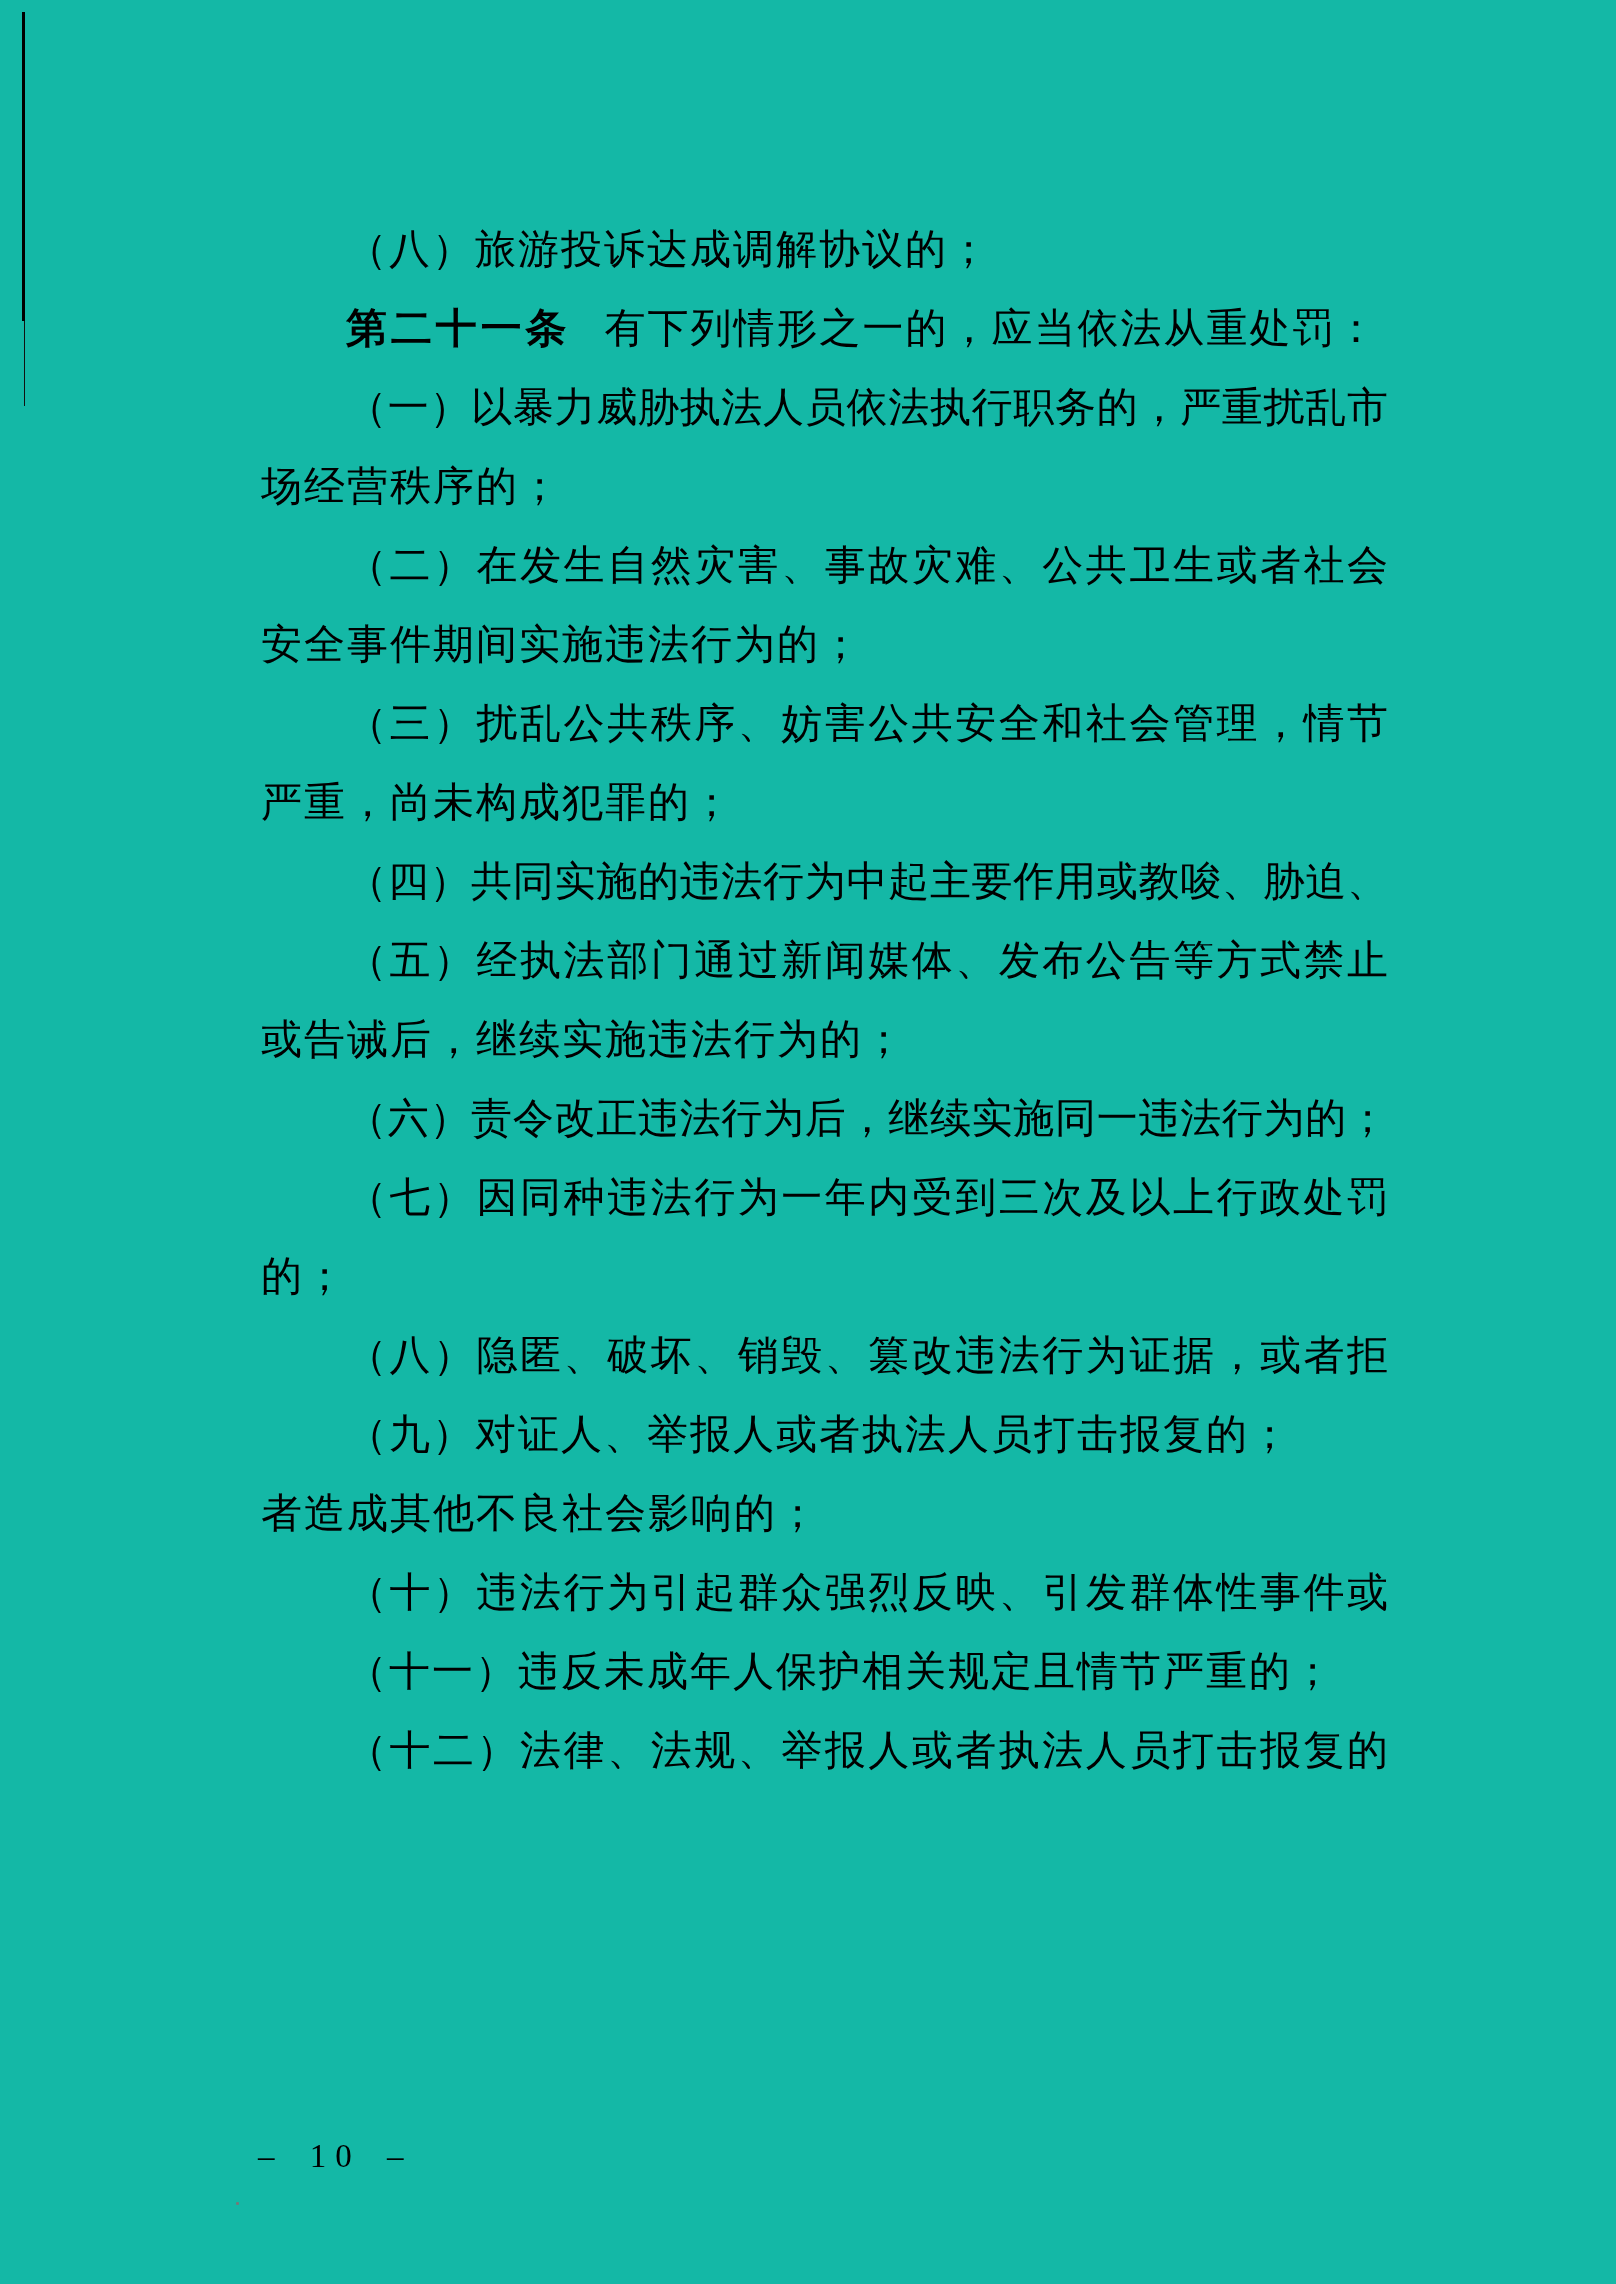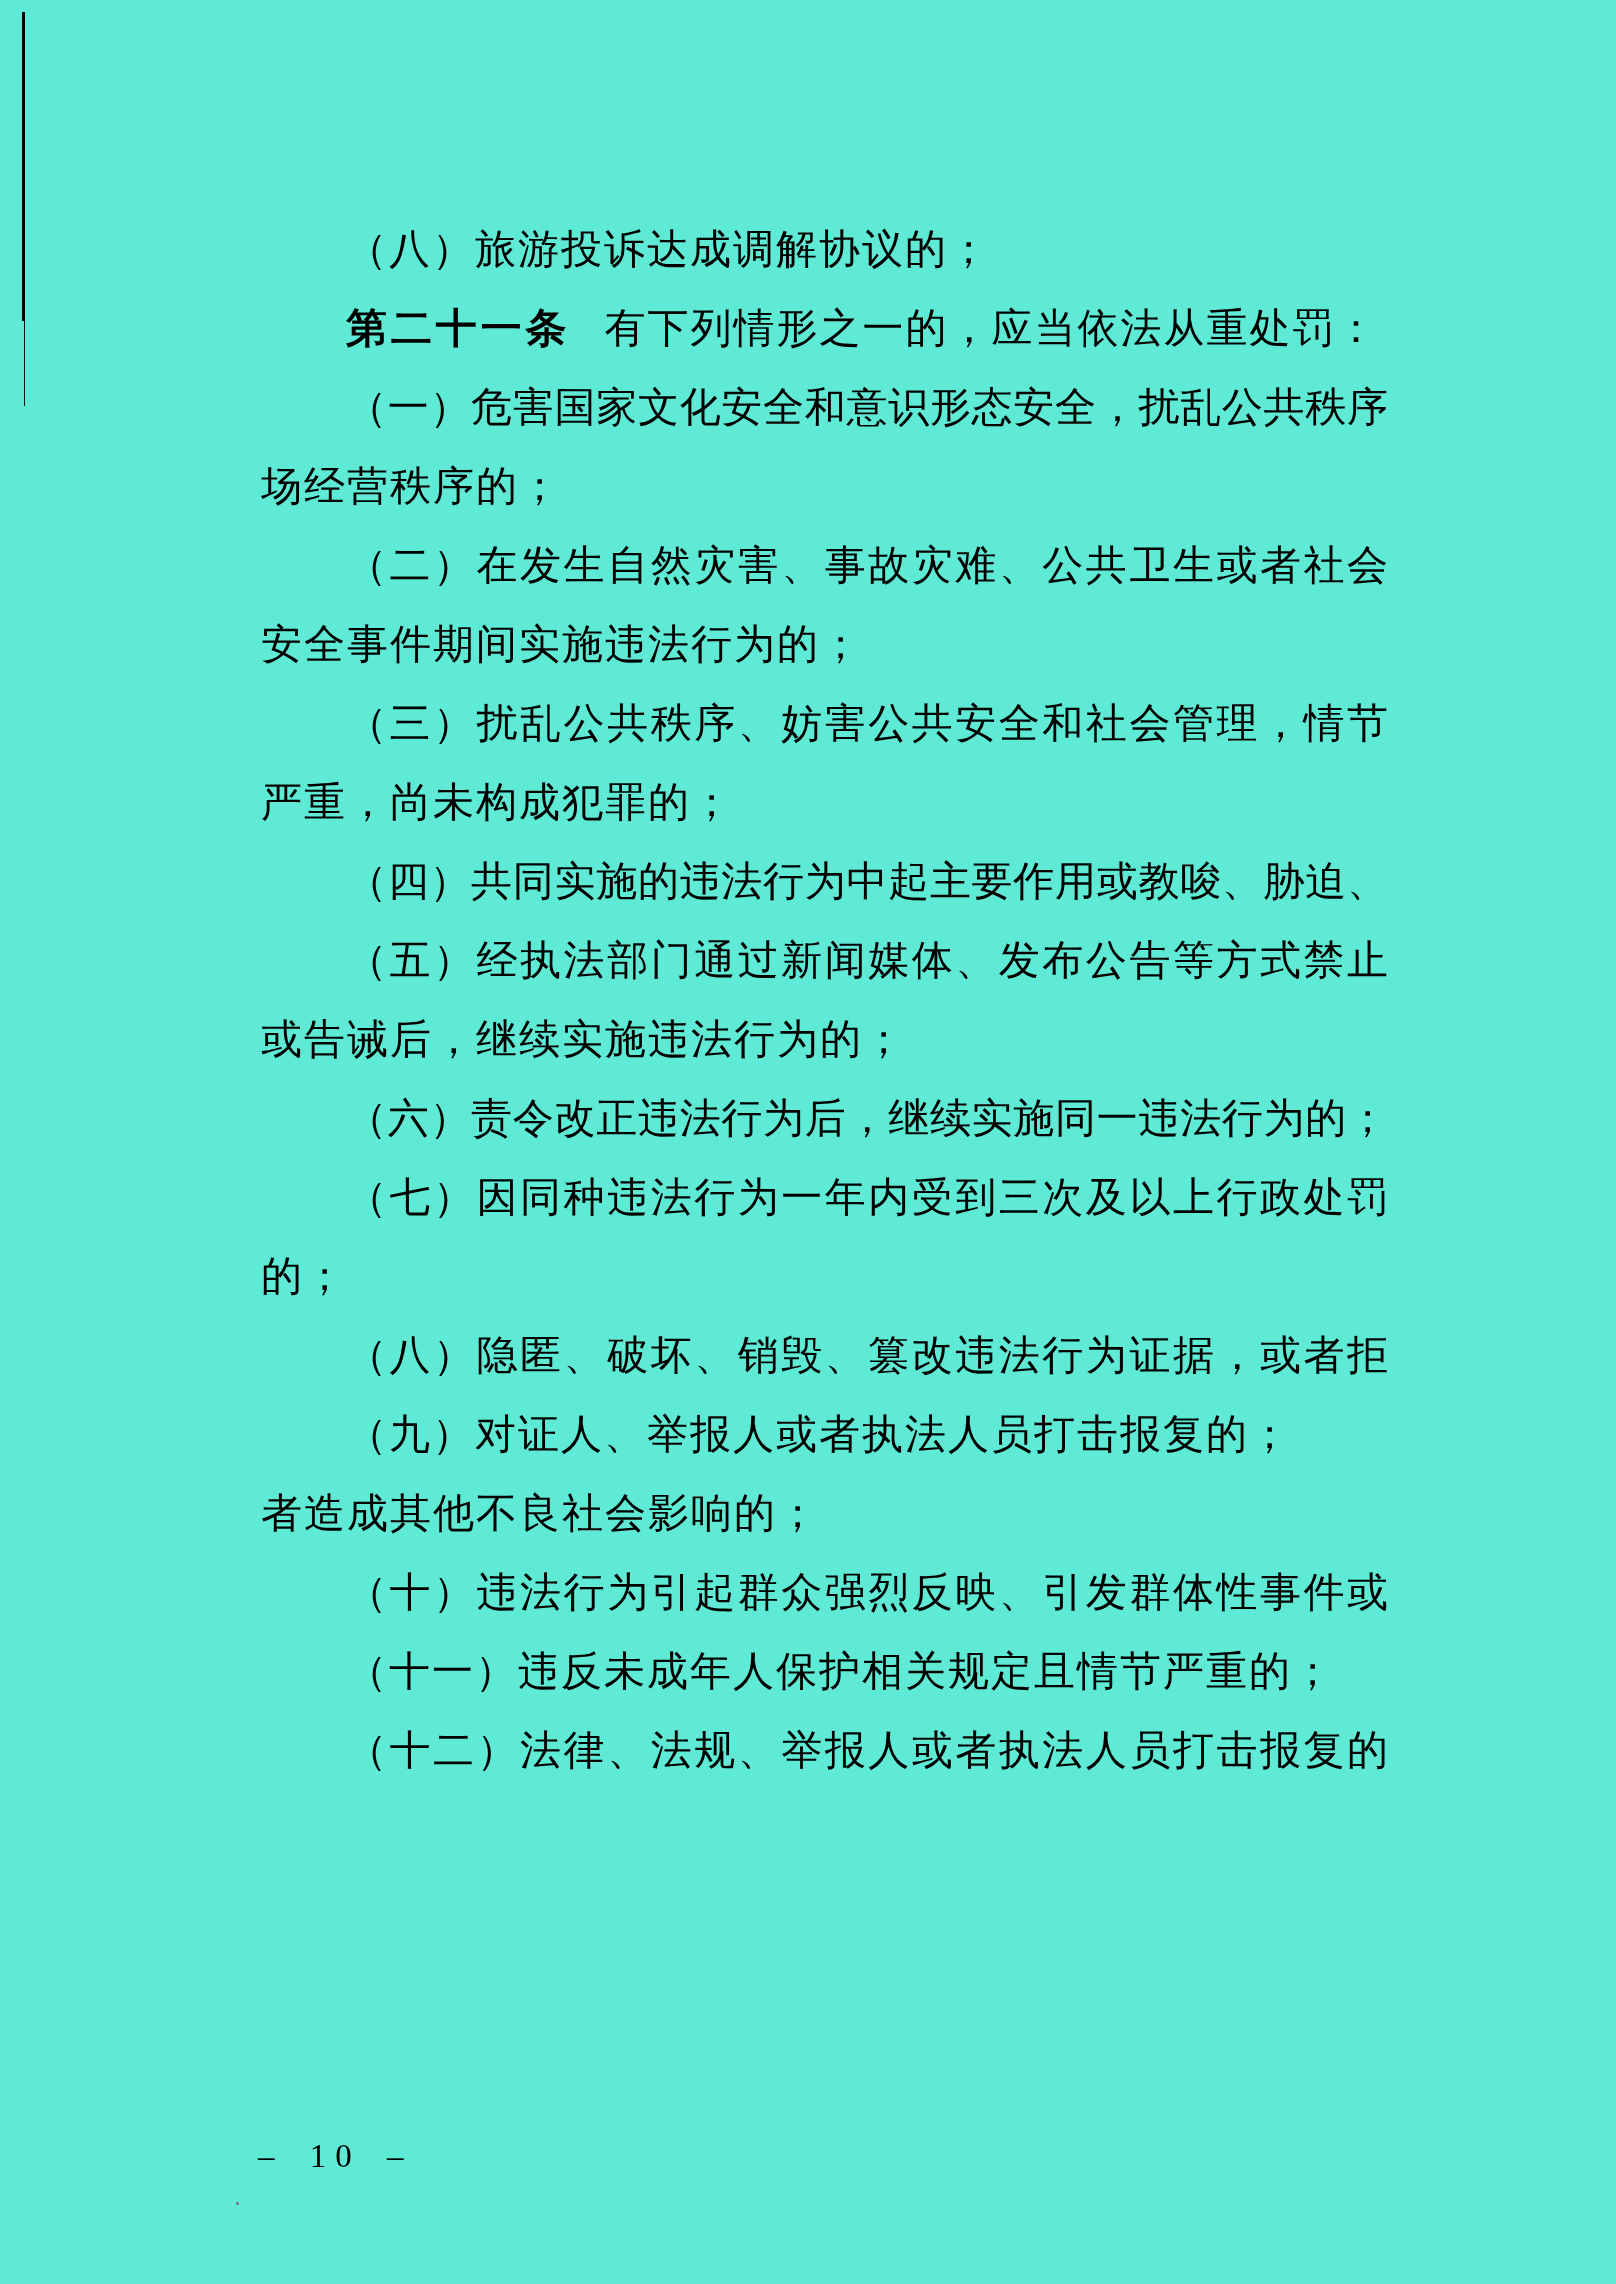--- a/index.html
+++ b/index.html
@@ -4,21 +4,21 @@
 <style>
   html, body {
     margin: 0;
     padding: 0;
     background: #888;
   }
   .page {
     position: relative;
     width: 1617px;
     height: 2284px;
-    background: #5eead4;
+    background: #14b8a6;
     overflow: hidden;
     font-family: "Liberation Serif", "DejaVu Serif", serif;
     color: #000000;
   }
   
   .edge-line-thick {
     position: absolute;
     left: 22px;
     top: 11.7px;
     width: 3.3px;
@@ -90,21 +90,21 @@
 <body>
 
 <div class="page">
 
   <div class="edge-line-thick"></div>
   <div class="edge-line-thin"></div>
 
   <div class="doc-body">
     <div class="ln indent">（八）旅游投诉达成调解协议的；</div>
     <div class="ln indent"><span class="article-head">第二十一条</span><span class="head-gap"></span><span>有下列情形之一的，应当依法从重处罚：</span></div>
-    <div class="ln indent full">（一）危害国家文化安全和意识形态安全，扰乱公共秩序</div>
+    <div class="ln indent full">（一）以暴力威胁执法人员依法执行职务的，严重扰乱市</div>
     <div class="ln">场经营秩序的；</div>
     <div class="ln indent full">（二）在发生自然灾害、事故灾难、公共卫生或者社会</div>
     <div class="ln">安全事件期间实施违法行为的；</div>
     <div class="ln indent full">（三）扰乱公共秩序、妨害公共安全和社会管理，情节</div>
     <div class="ln">严重，尚未构成犯罪的；</div>
     <div class="ln indent full">（四）共同实施的违法行为中起主要作用或教唆、胁迫、</div>
     <div class="ln indent full">（五）经执法部门通过新闻媒体、发布公告等方式禁止</div>
     <div class="ln">或告诫后，继续实施违法行为的；</div>
     <div class="ln indent full">（六）责令改正违法行为后，继续实施同一违法行为的；</div>
     <div class="ln indent full">（七）因同种违法行为一年内受到三次及以上行政处罚</div>

